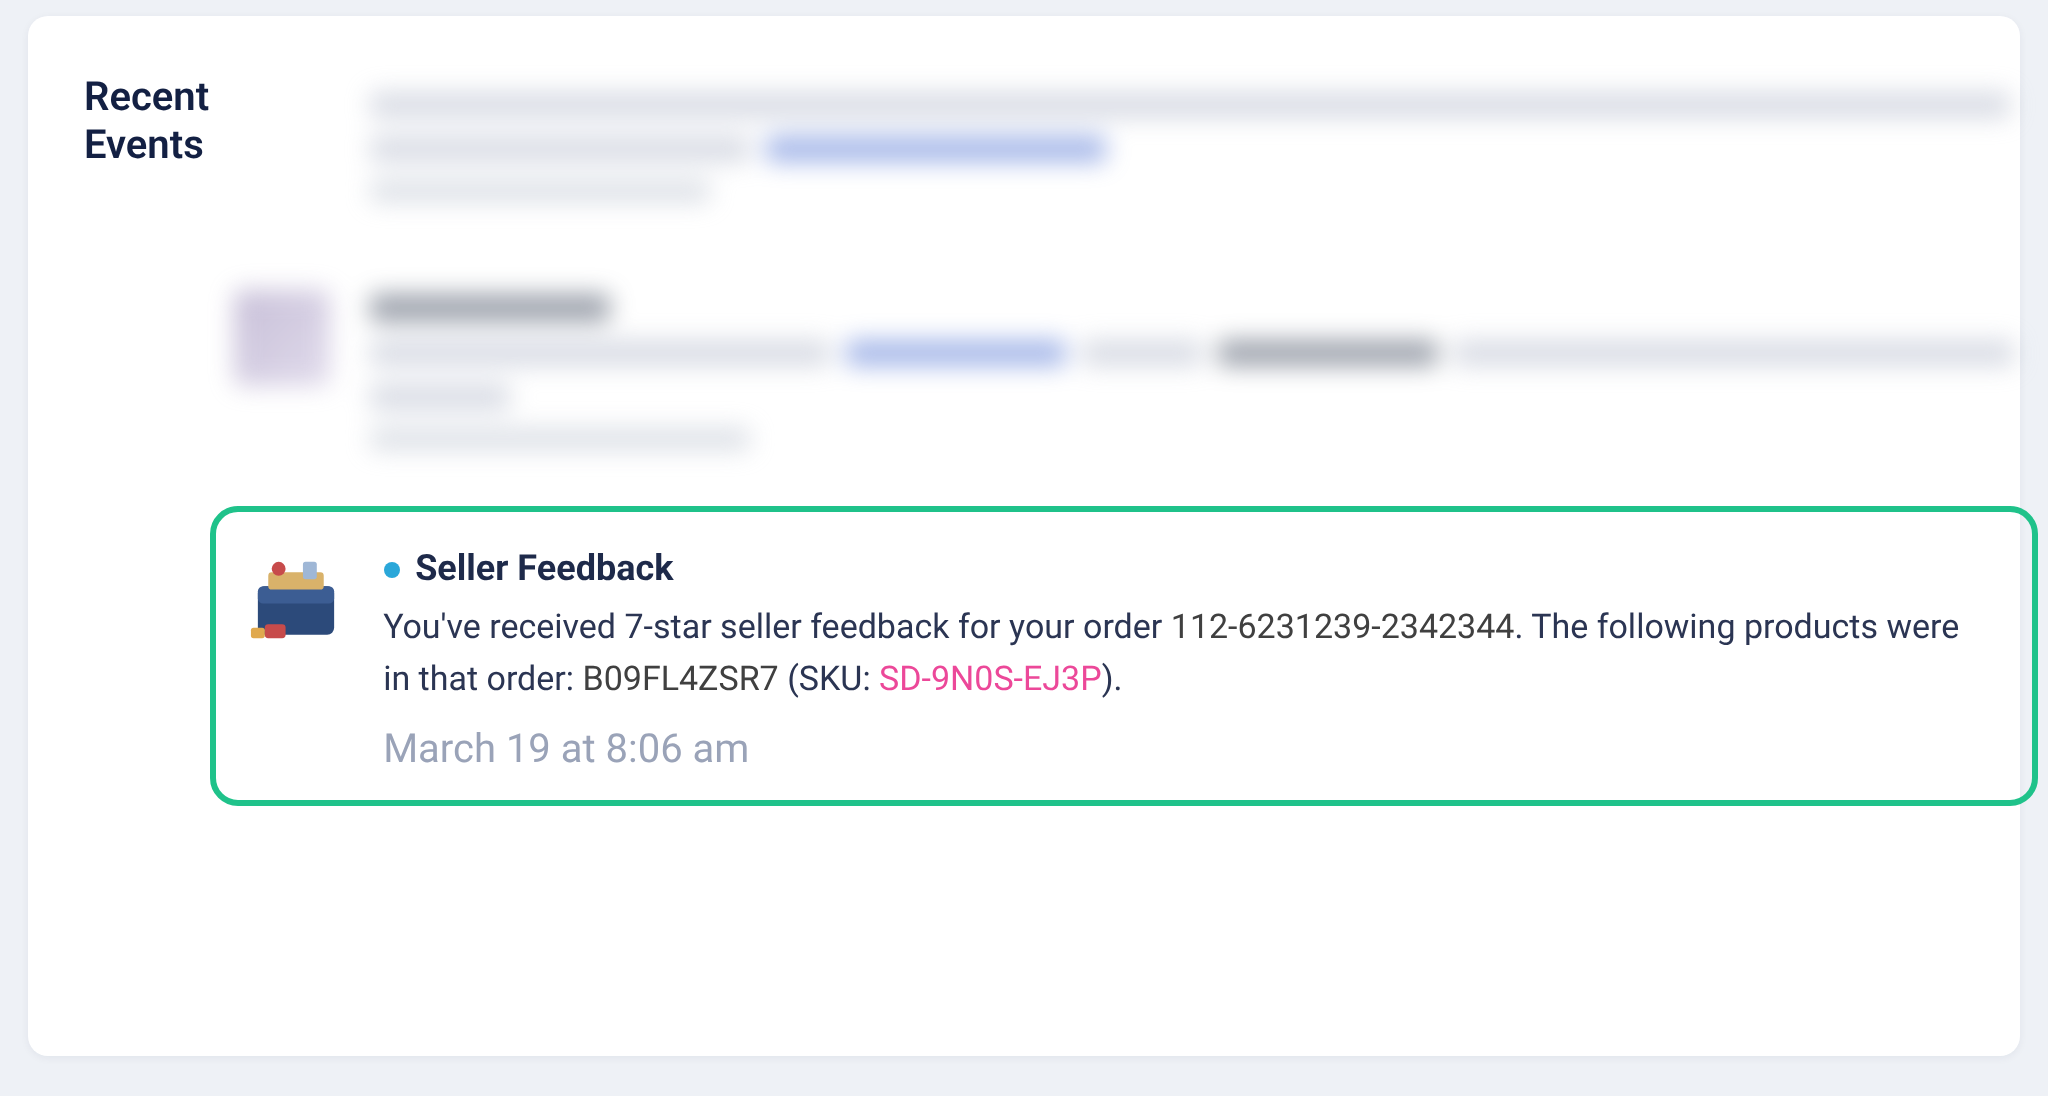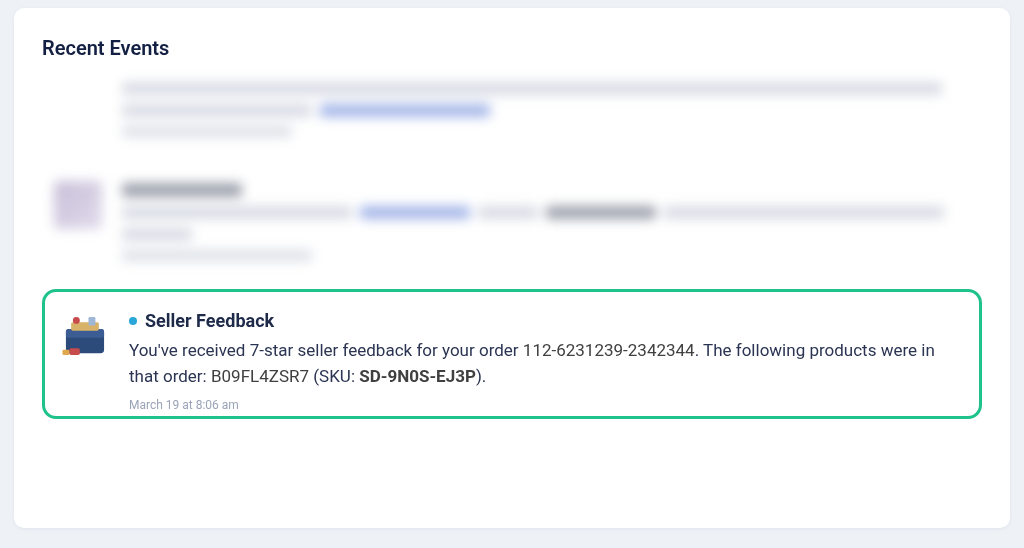--- a/index.html
+++ b/index.html
@@ -12,21 +12,21 @@
       padding: 8px 14px 20px 14px;
     }
     .card {
       background: #fff;
       border-radius: 10px;
       width: 100%;
       height: 100%;
       box-shadow: 0 1px 4px rgba(20, 30, 60, 0.06);
       padding: 28px 28px 24px 28px;
       display: flex;
-      flex-direction: column;
+      flex-direction: row;
     }
     .card-title {
       font-size: 20px;
       font-weight: 600;
       color: #132043;
       margin-bottom: 12px;
     }
     .events {
       display: flex;
       flex-direction: column;
@@ -66,21 +66,21 @@
     }
     .bar.link { background: #5a7bd6; }
     .bar.dark { background: #4b5568; }
     .bar.tstamp { background: #bfc6d2; height: 11px; }
     .line { display: flex; gap: 8px; align-items: center; }
 
     
     .highlight {
       border: 3px solid #1fc28a;
       border-radius: 14px;
-      padding: 18px 20px 4px 14px;
+      padding: 18px 20px 14px 14px;
       display: flex;
       gap: 18px;
       margin-top: 6px;
       justify-content: center;
     }
     .event-icon {
       width: 52px;
       height: 52px;
       flex: 0 0 52px;
       position: relative;
@@ -111,25 +111,25 @@
     .event-text {
       font-size: 17px;
       line-height: 1.55;
       color: #2b3553;
     }
     .event-text a {
       color: #404040;
       text-decoration: none;
     }
     .event-text .sku {
-      font-weight: 700;
-      color: #404040;
+      font-weight: 400;
+      color: #ec4899;
     }
     .event-time {
-      font-size: 12px;
+      font-size: 20px;
       color: #9aa3b8;
       margin-top: 2px;
     }
   </style>
 </head>
 <body>
 
 <div class="card">
   <h2 class="card-title">Recent Events</h2>
 

